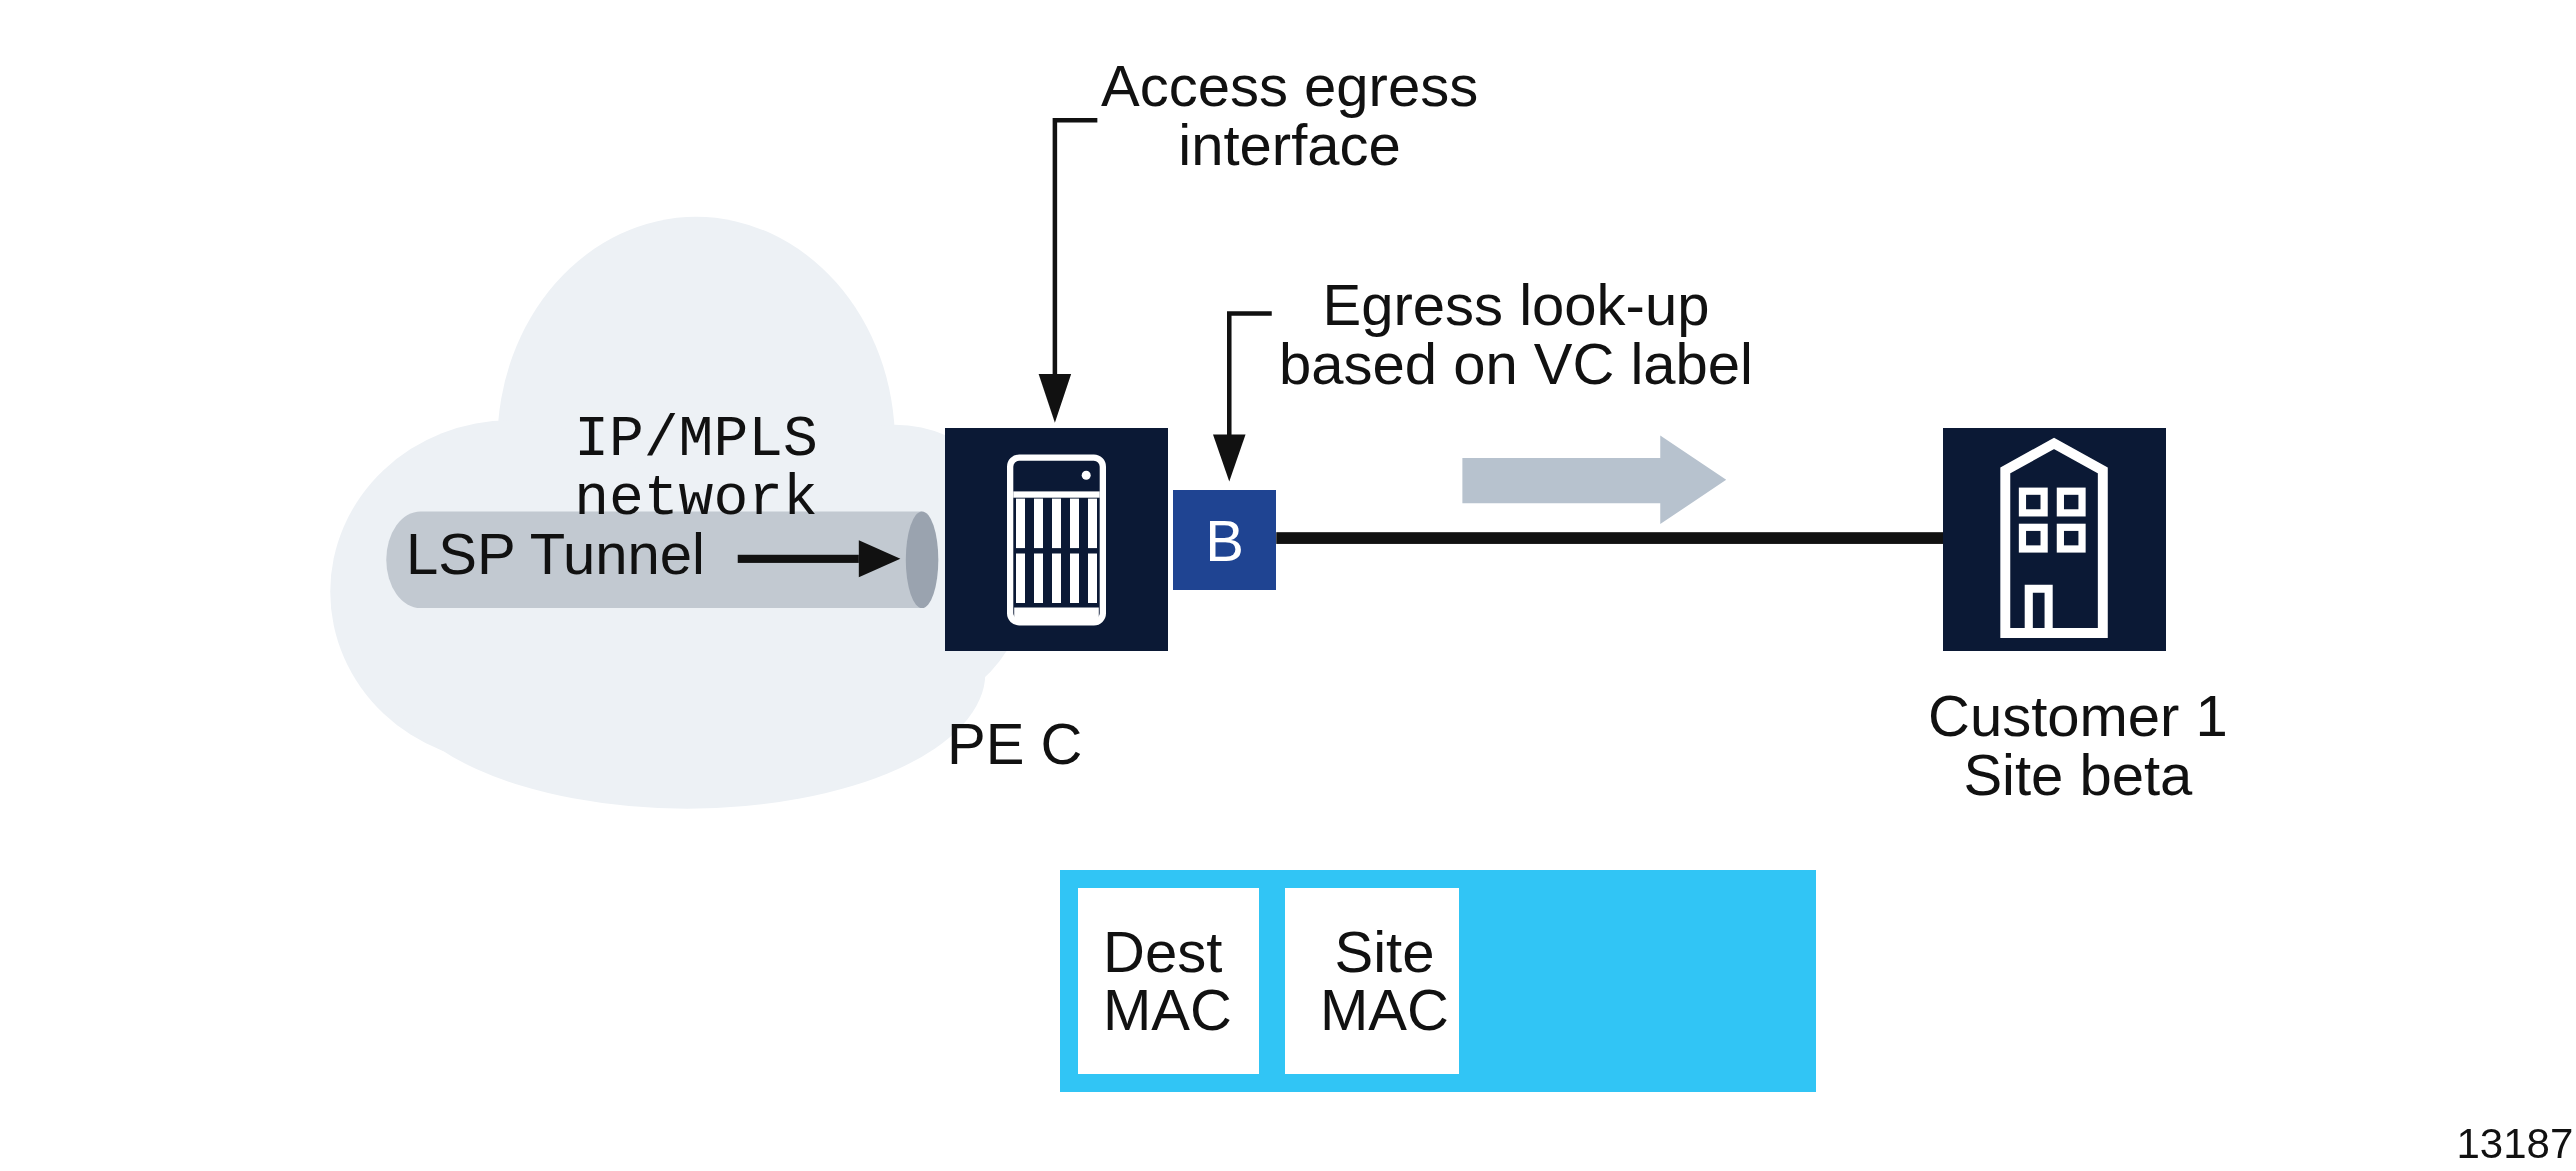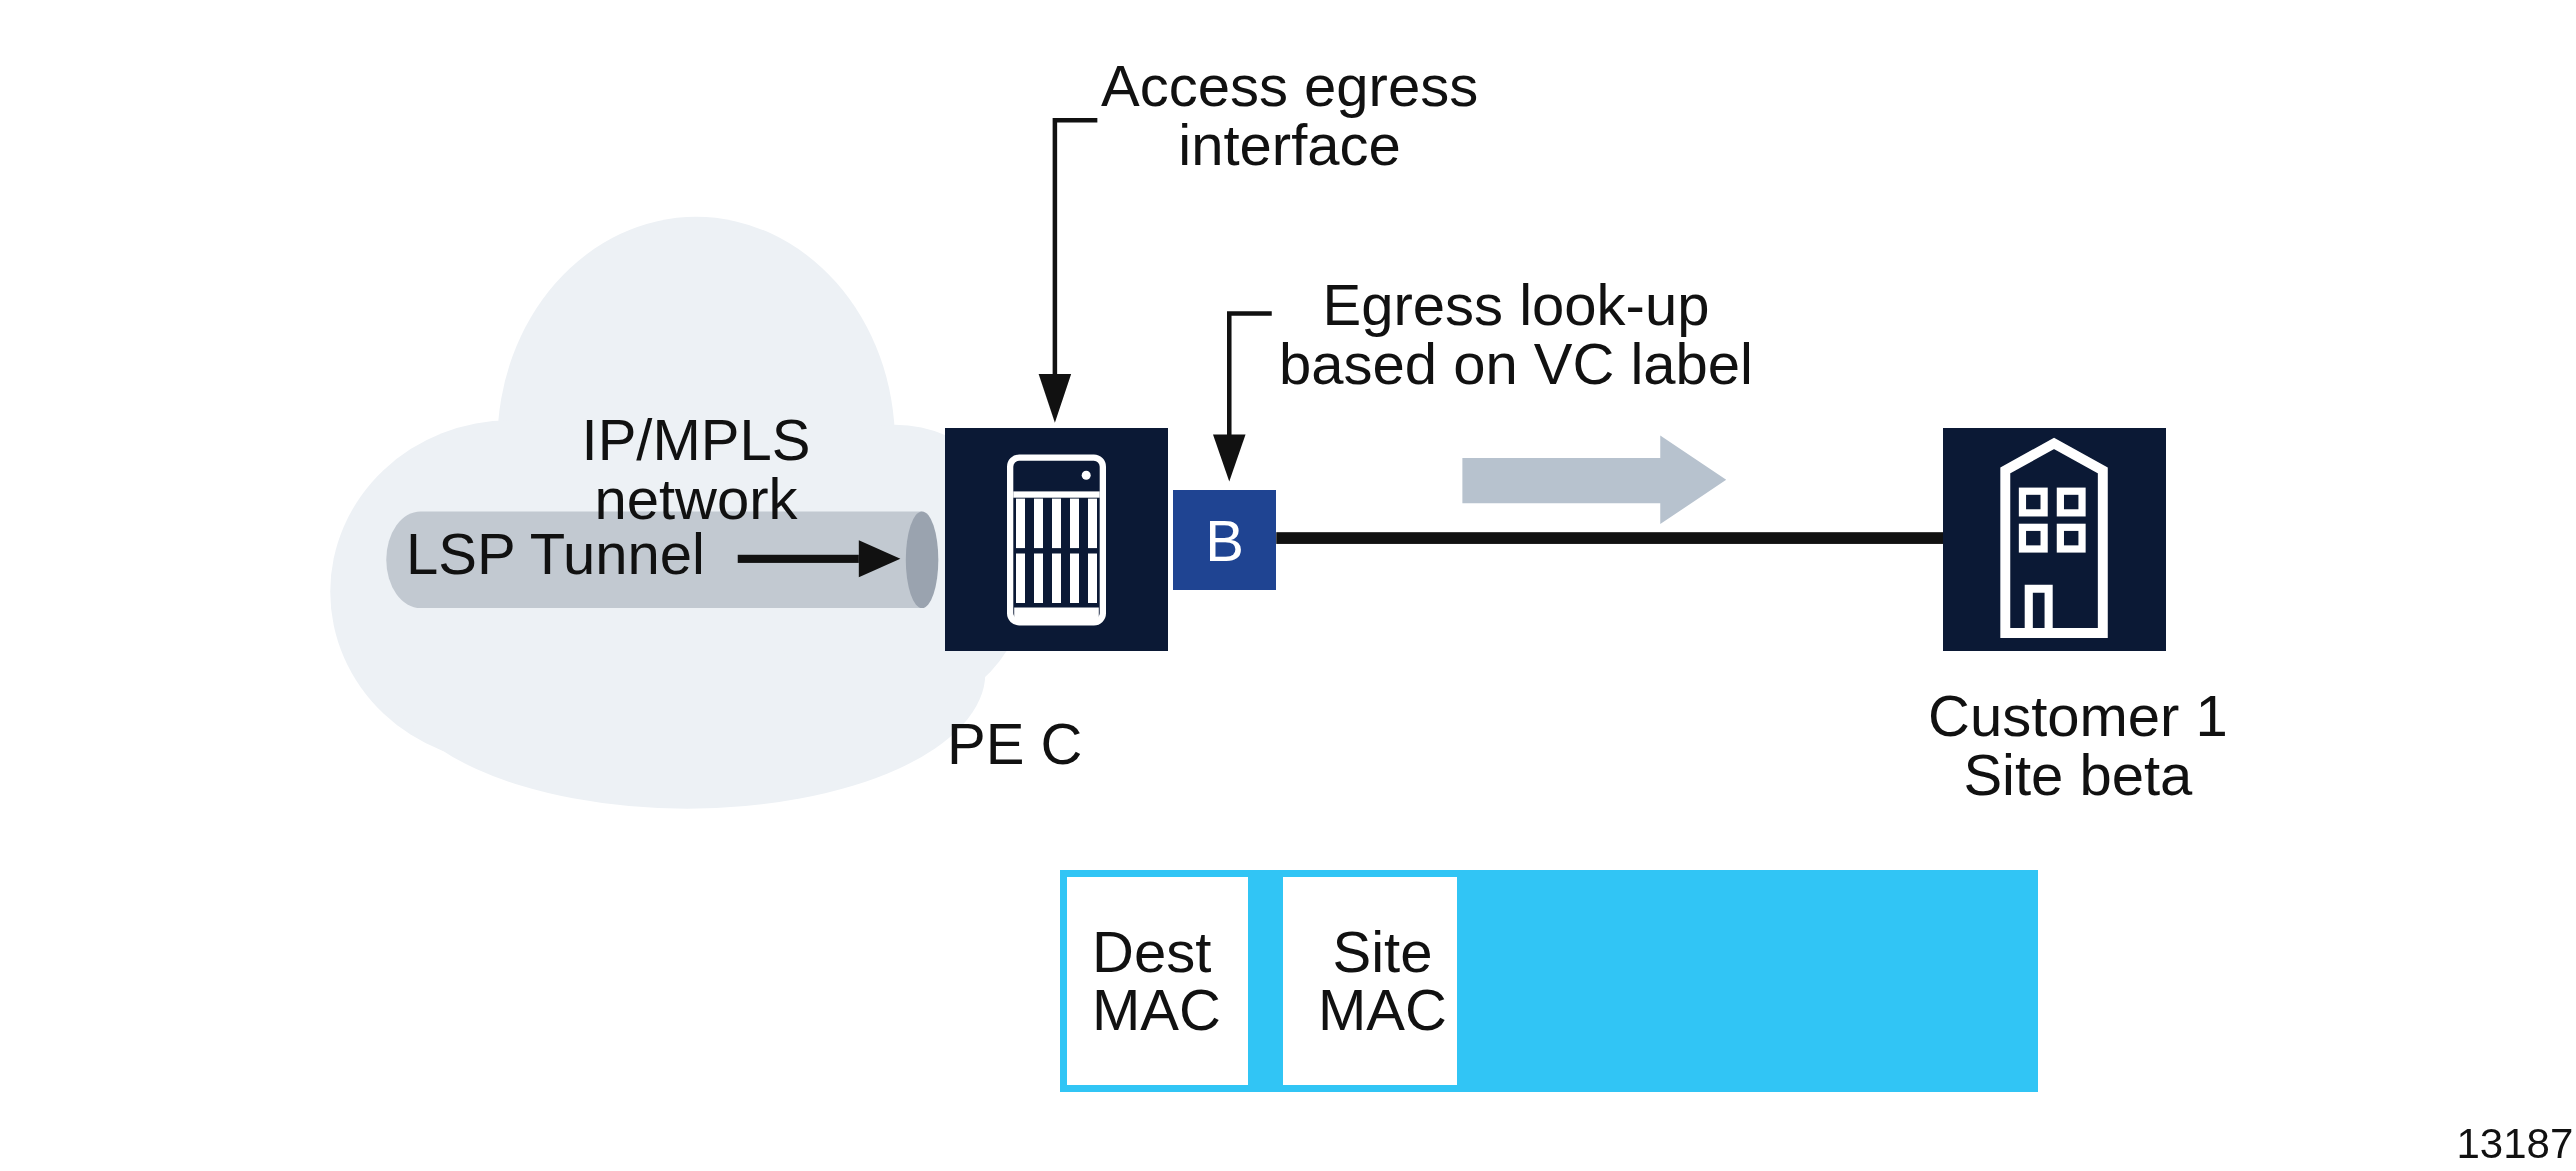--- a/index.html
+++ b/index.html
@@ -6,41 +6,41 @@
   body{
     width:2576px;height:1171px;position:relative;overflow:hidden;
     background:#ffffff;
     font-family:"Liberation Sans","DejaVu Sans",sans-serif;
   }
   .label{
     position:absolute;
     font-size:58px;line-height:59px;color:var(--ink);
     white-space:pre-line;letter-spacing:0;text-align:center;
   }
-  .center{text-align:center;}
+  .center{text-align:center;font-family:Liberation Mono, monospace;}
   #bg-svg{position:absolute;left:0;top:0;}
   .cloud-part{fill:var(--cloud);}
   .cyl-body{fill:var(--cylinder);}
   .cyl-end{fill:var(--cylinderEnd);}
   .ink-line{stroke:var(--ink);stroke-width:5;fill:none;}
   .ink-fill{fill:var(--ink);}
   .grey-arrow{fill:var(--greyArrow);}
   .node-box{
     position:absolute;width:223px;height:223px;background:var(--navy);
     display:flex;align-items:center;justify-content:center;
   }
   .sap-box{
     position:absolute;left:1173px;top:490px;width:103px;height:100px;
     background:var(--blue);display:flex;align-items:center;justify-content:center;
     color:#ffffff;font-size:58px;
   }
   .packet{
-    position:absolute;left:1060px;top:870px;width:978px;height:222px;
-    background:var(--cyan);box-sizing:border-box;padding:7px;
-    display:flex;gap:35px;
+    position:absolute;left:1060px;top:870px;width:756px;height:222px;
+    background:var(--cyan);box-sizing:border-box;padding:18px;
+    display:flex;gap:26px;
   }
   .packet .field{
     background:#ffffff;display:flex;flex-direction:column;justify-content:center;
     padding-left:25px;box-sizing:border-box;
     font-size:58px;line-height:58px;color:var(--ink);white-space:pre-line;
   }
   .f1{width:181px;} .f2{width:174px;text-align:center;} .f3{width:189px;} .f4{flex:1;}
   .fig-number{
     position:absolute;top:1123px;right:2.7px;font-size:42px;line-height:42px;color:var(--ink);
   }

